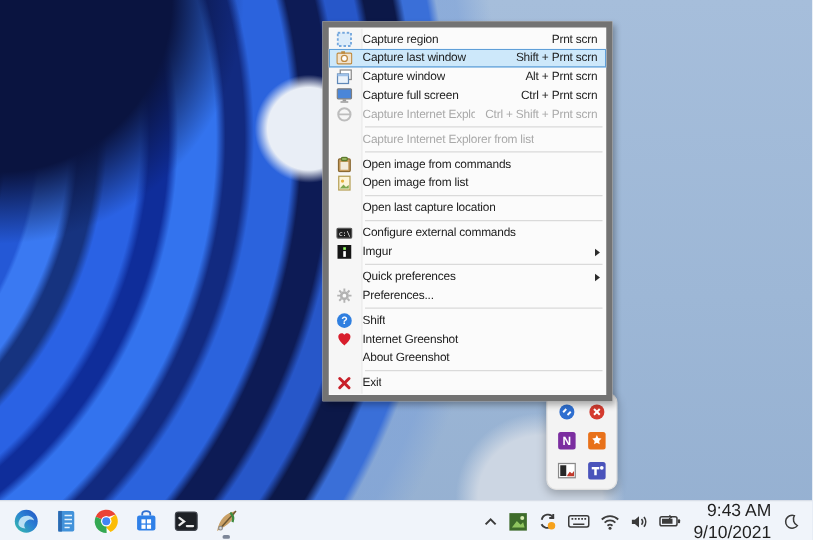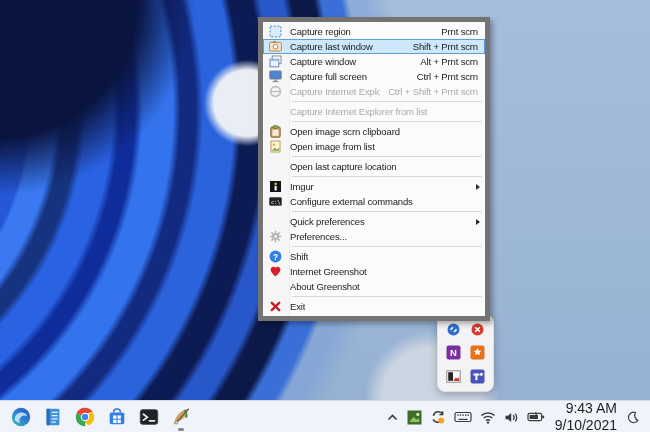--- a/index.html
+++ b/index.html
@@ -183,57 +183,57 @@
         </div>
         <div class="menu-sep"></div>
         <div class="menu-item">
           <span class="mi-icon">
             <svg width="13" height="13">
               <rect x="1.8" y="2" width="9.4" height="10.2" rx="1" fill="#c79d5e" stroke="#8a6a34"></rect>
               <rect x="3.4" y="4.6" width="6.2" height="6.2" fill="#f3ecdc"></rect>
               <rect x="4.2" y="0.8" width="4.6" height="2.6" rx="0.8" fill="#94b25c" stroke="#5d7a2e"></rect>
             </svg>
           </span>
-          <span class="mi-label">Open image scrn clipboard</span>
+          <span class="mi-label">Open image from commands</span>
         </div>
         <div class="menu-item">
           <span class="mi-icon">
             <svg width="13" height="13">
               <rect x="2" y="1" width="9" height="11" fill="#fdf5da" stroke="#b6a057"></rect>
               <circle cx="5" cy="4.8" r="1.3" fill="#e8b23c"></circle>
               <path d="M3 10.6l2.8-3 2 2 2.2-1.7v2.9H3z" fill="#7fa84f"></path>
             </svg>
           </span>
           <span class="mi-label">Open image from list</span>
         </div>
         <div class="menu-sep"></div>
         <div class="menu-item">
           <span class="mi-icon"></span>
           <span class="mi-label">Open last capture location</span>
         </div>
         <div class="menu-sep"></div>
         <div class="menu-item">
           <span class="mi-icon">
             <svg width="13" height="13">
+              <rect x="0.5" y="2.6" width="12" height="7.8" rx="1" fill="#1f1f1f" stroke="#5a5a5a"></rect>
+              <text x="2" y="8.6" font-size="5.4" fill="#fff" font-family="DejaVu Sans Mono, monospace">c:\</text>
+            </svg>
+          </span>
+          <span class="mi-label">Configure external commands</span>
+        </div>
+        <div class="menu-item">
+          <span class="mi-icon">
+            <svg width="13" height="13">
               <rect x="1" y="1" width="11" height="11" fill="#141414"></rect>
               <rect x="5.6" y="2.8" width="2.1" height="2.1" fill="#9f6"></rect>
               <rect x="5.6" y="5.9" width="2.1" height="4.6" fill="#fff"></rect>
             </svg>
           </span>
           <span class="mi-label">Imgur</span>
           <span class="mi-sub"></span>
-        </div>
-        <div class="menu-item">
-          <span class="mi-icon">
-            <svg width="13" height="13">
-              <rect x="0.5" y="2.6" width="12" height="7.8" rx="1" fill="#1f1f1f" stroke="#5a5a5a"></rect>
-              <text x="2" y="8.6" font-size="5.4" fill="#fff" font-family="DejaVu Sans Mono, monospace">c:\</text>
-            </svg>
-          </span>
-          <span class="mi-label">Configure external commands</span>
         </div>
         <div class="menu-sep"></div>
         <div class="menu-item">
           <span class="mi-icon"></span>
           <span class="mi-label">Quick preferences</span>
           <span class="mi-sub"></span>
         </div>
         <div class="menu-item">
           <span class="mi-icon">
             <svg width="13" height="13" viewBox="0 0 13 13">

